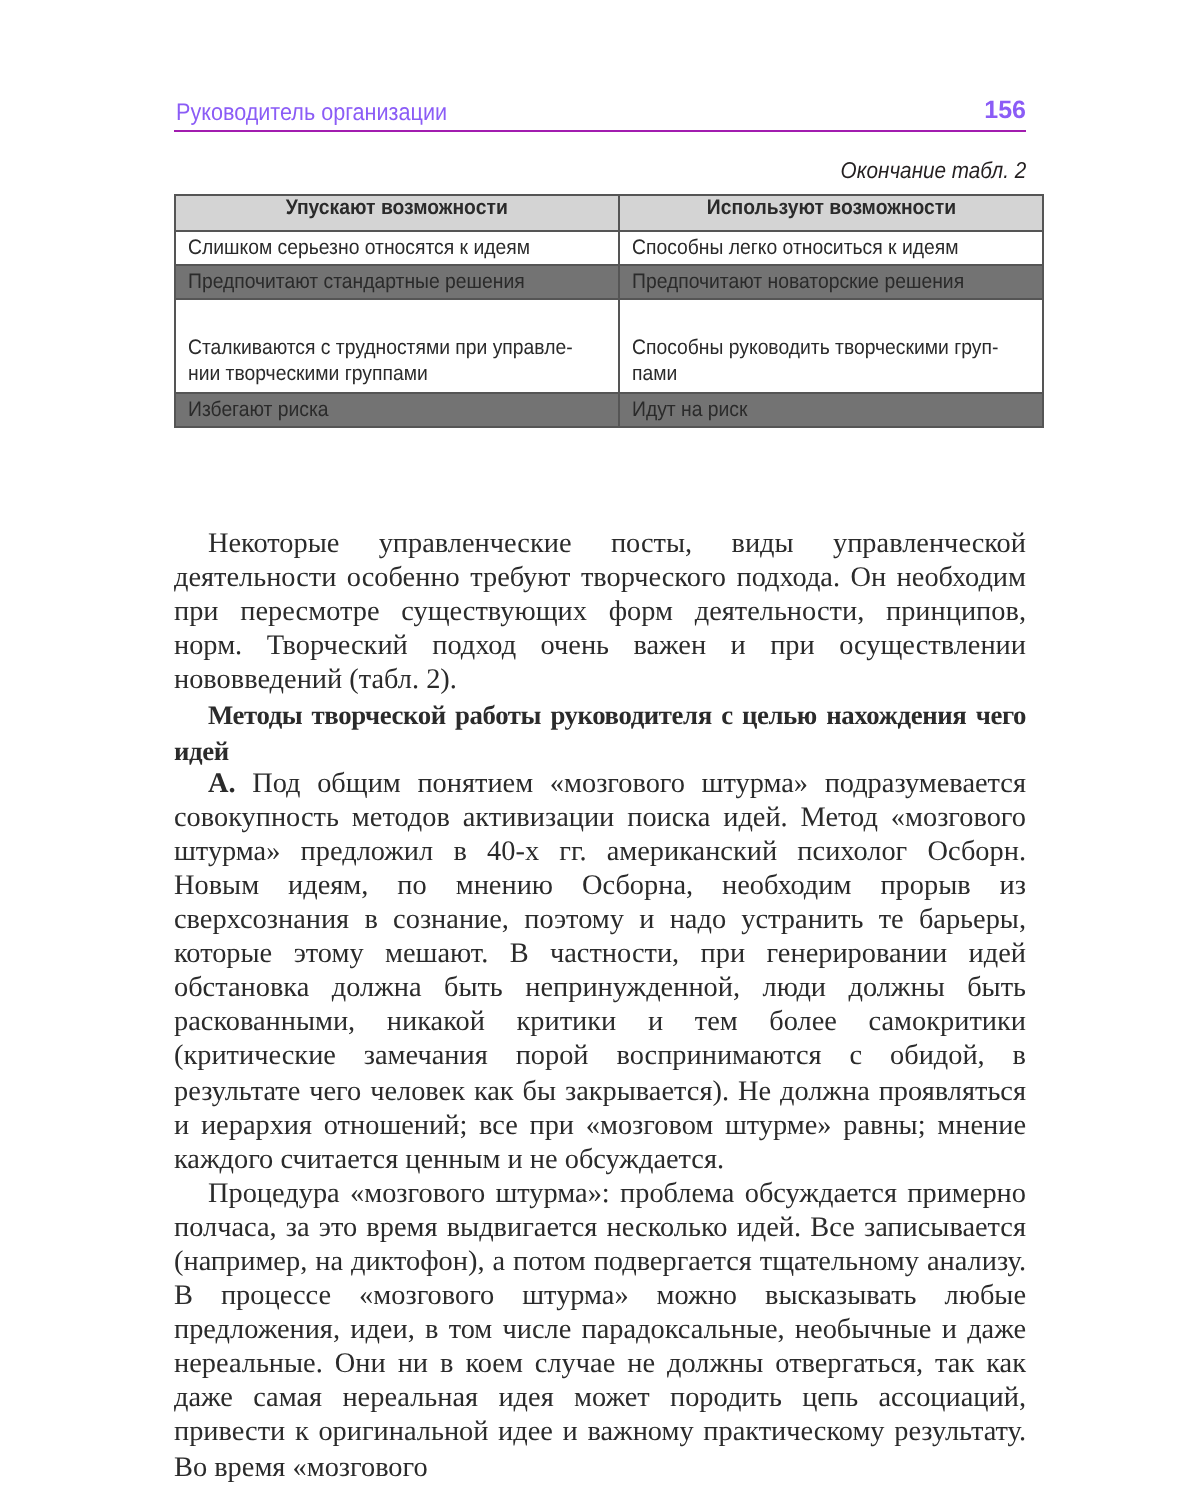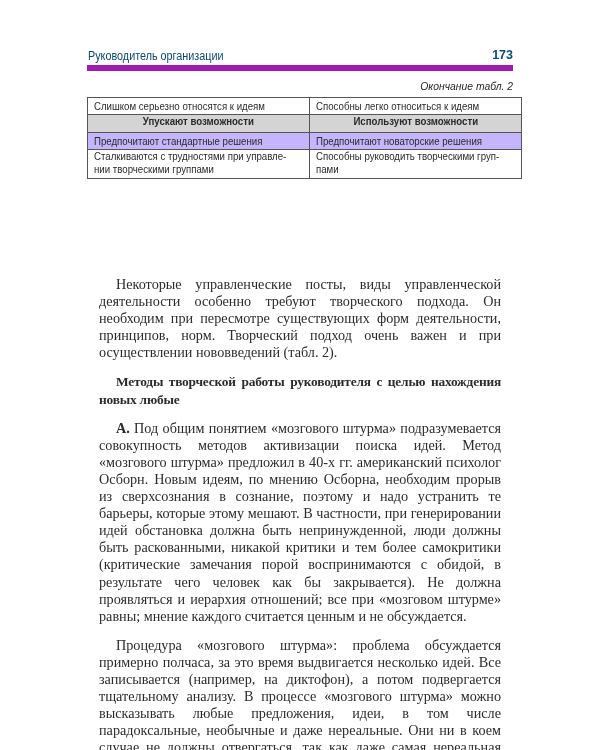--- a/index.html
+++ b/index.html
@@ -1,76 +1,80 @@
 <!DOCTYPE html>
 <html><head>
 <meta charset="utf-8">
 <style>
   html, body { margin:0; padding:0; background:#ffffff; }
   body { width:600px; height:750px; position:relative; overflow:hidden; color:#231f20; }
   .page { position:absolute; left:87px; top:0; width:426px; }
   .running-head { position:absolute; top:47px; left:0; width:426px; height:18px;
-    font-family:"Liberation Sans", sans-serif; font-size:12px; color:#0c4a6e;
-    border-bottom:6px solid #a21caf; }
+    font-family:"Liberation Sans", sans-serif; font-size:12px; color:#8b5cf6;
+    border-bottom:1px solid #a21caf; }
   .running-head .title { position:absolute; left:1px; top:2px; transform:scaleX(0.9); transform-origin:left; }
   .running-head .pageno { position:absolute; right:0; top:1px; font-weight:bold; font-size:12.5px; }
   .table-caption { position:absolute; top:80px; right:0; font-family:"Liberation Sans", sans-serif;
     font-style:italic; font-size:11.5px; transform:scaleX(0.9); transform-origin:right; }
   table.tbl { position:absolute; top:97px; left:0; width:426px; border-collapse:collapse;
     font-family:"Liberation Sans", sans-serif; font-size:10.5px; color:#2a2a2a; }
   .tbl th, .tbl td { border:1px solid #555; padding:0 6px; text-align:left; vertical-align:top; }
   .tbl th { background:#d4d4d4; font-weight:bold; text-align:center; height:17px; font-size:10.5px; }
   .tbl td { height:16px; line-height:16px; }
-  .tbl td.two { line-height:13px; padding-top:0; height:28px; }
-  .tbl tr.shade td { background:#c4b5fd;margin-top:24px; }
+  .tbl td.two { line-height:13px; padding-top:18px; height:28px; }
+  .tbl tr.shade td { background:#737373;margin-top:24px; }
   .tbl td span, .tbl th span { display:inline-block; transform:scaleX(0.92); transform-origin:left; white-space:nowrap; }
   .tbl th span { transform-origin:center; }
   .body-text { position:absolute; top:264px; left:0; width:426px;
     font-family:"Liberation Serif", serif; font-size:14.2px; line-height:17.1px; color:#2b2b2b;
     text-align:justify; }
-  .body-text p { margin:12px; text-indent:17px; }
+  .body-text p { margin:0; text-indent:17px; }
   .body-text p.head { font-weight:bold; font-size:13.4px; text-indent:17px; letter-spacing:-0.2px; }
 </style>
 </head>
 <body>
 
 <div class="page">
 
   <div class="running-head">
     <span class="title">Руководитель организации</span>
-    <span class="pageno">173</span>
+    <span class="pageno">156</span>
   </div>
 
   <div class="table-caption">Окончание табл. 2</div>
 
   <table class="tbl">
     <colgroup>
         <col style="width:212px">
         <col style="width:214px">
       </colgroup>
     <tbody>
         <tr>
+      <th><span>Упускают возможности</span></th>
+      <th><span>Используют возможности</span></th>
+    </tr>
+    <tr>
       <td><span>Слишком серьезно относятся к идеям</span></td>
       <td><span>Способны легко относиться к идеям</span></td>
-    </tr>
-    <tr>
-      <th><span>Упускают возможности</span></th>
-      <th><span>Используют возможности</span></th>
     </tr>
     <tr class="shade">
       <td><span>Предпочитают стандартные решения</span></td>
       <td><span>Предпочитают новаторские решения</span></td>
     </tr>
     <tr>
       <td class="two"><span>Сталкиваются с трудностями при управле-</span><br><span>нии творческими группами</span></td>
       <td class="two"><span>Способны руководить творческими груп-</span><br><span>пами</span></td>
     </tr>
+    <tr class="shade">
+      <td><span>Избегают риска</span></td>
+      <td><span>Идут на риск</span></td>
+    </tr>
   </tbody>
     </table>
 
   <div class="body-text">
     <p>Некоторые управленческие посты, виды управленческой деятельности особенно требуют творческого подхода. Он необходим при пересмотре существующих форм деятельности, принципов, норм. Творческий подход очень важен и при осуществлении нововведений (табл. 2).</p>
-    <p class="head">Методы творческой работы руководителя с целью нахождения новых любые</p>
+    <p class="head">Методы творческой работы руководителя с целью нахождения чего идей</p>
     <p><b>А.</b><span> Под общим понятием «мозгового штурма» подразумевается совокупность методов активизации поиска идей. Метод «мозгового штурма» предложил в 40-х гг. американский психолог Осборн. Новым идеям, по мнению Осборна, необходим прорыв из сверхсознания в сознание, поэтому и надо устранить те барьеры, которые этому мешают. В частности, при генерировании идей обстановка должна быть непринужденной, люди должны быть раскованными, никакой критики и тем более самокритики (критические замечания порой воспринимаются с обидой, в результате чего человек как бы закрывается). Не должна проявляться и иерархия отношений; все при «мозговом штурме» равны; мнение каждого считается ценным и не обсуждается.</span></p>
     <p>Процедура «мозгового штурма»: проблема обсуждается примерно полчаса, за это время выдвигается несколько идей. Все записывается (например, на диктофон), а потом подвергается тщательному анализу. В процессе «мозгового штурма» можно высказывать любые предложения, идеи, в том числе парадоксальные, необычные и даже нереальные. Они ни в коем случае не должны отвергаться, так как даже самая нереальная идея может породить цепь ассоциаций, привести к оригинальной идее и важному практическому результату. Во время «мозгового</p>
   </div>
 
 </div>
 
 </body></html>

